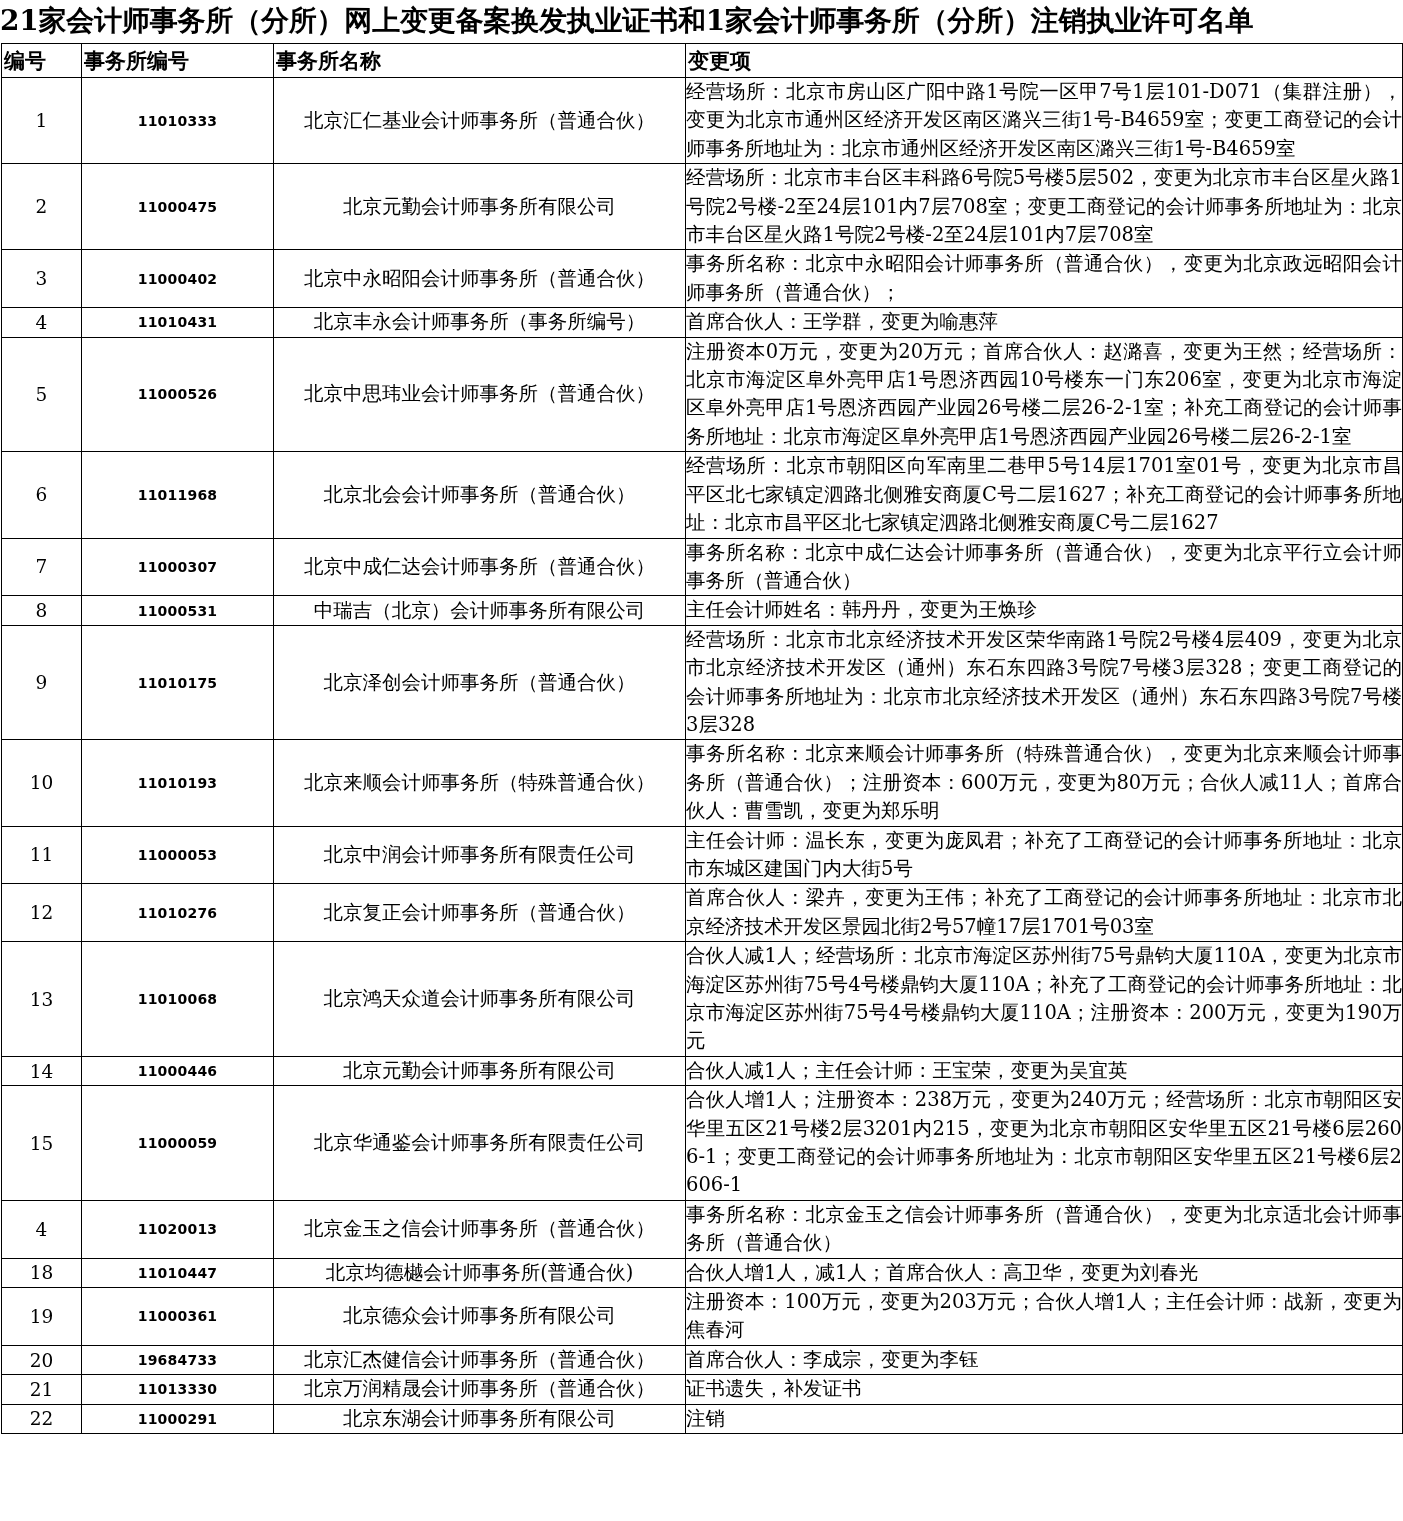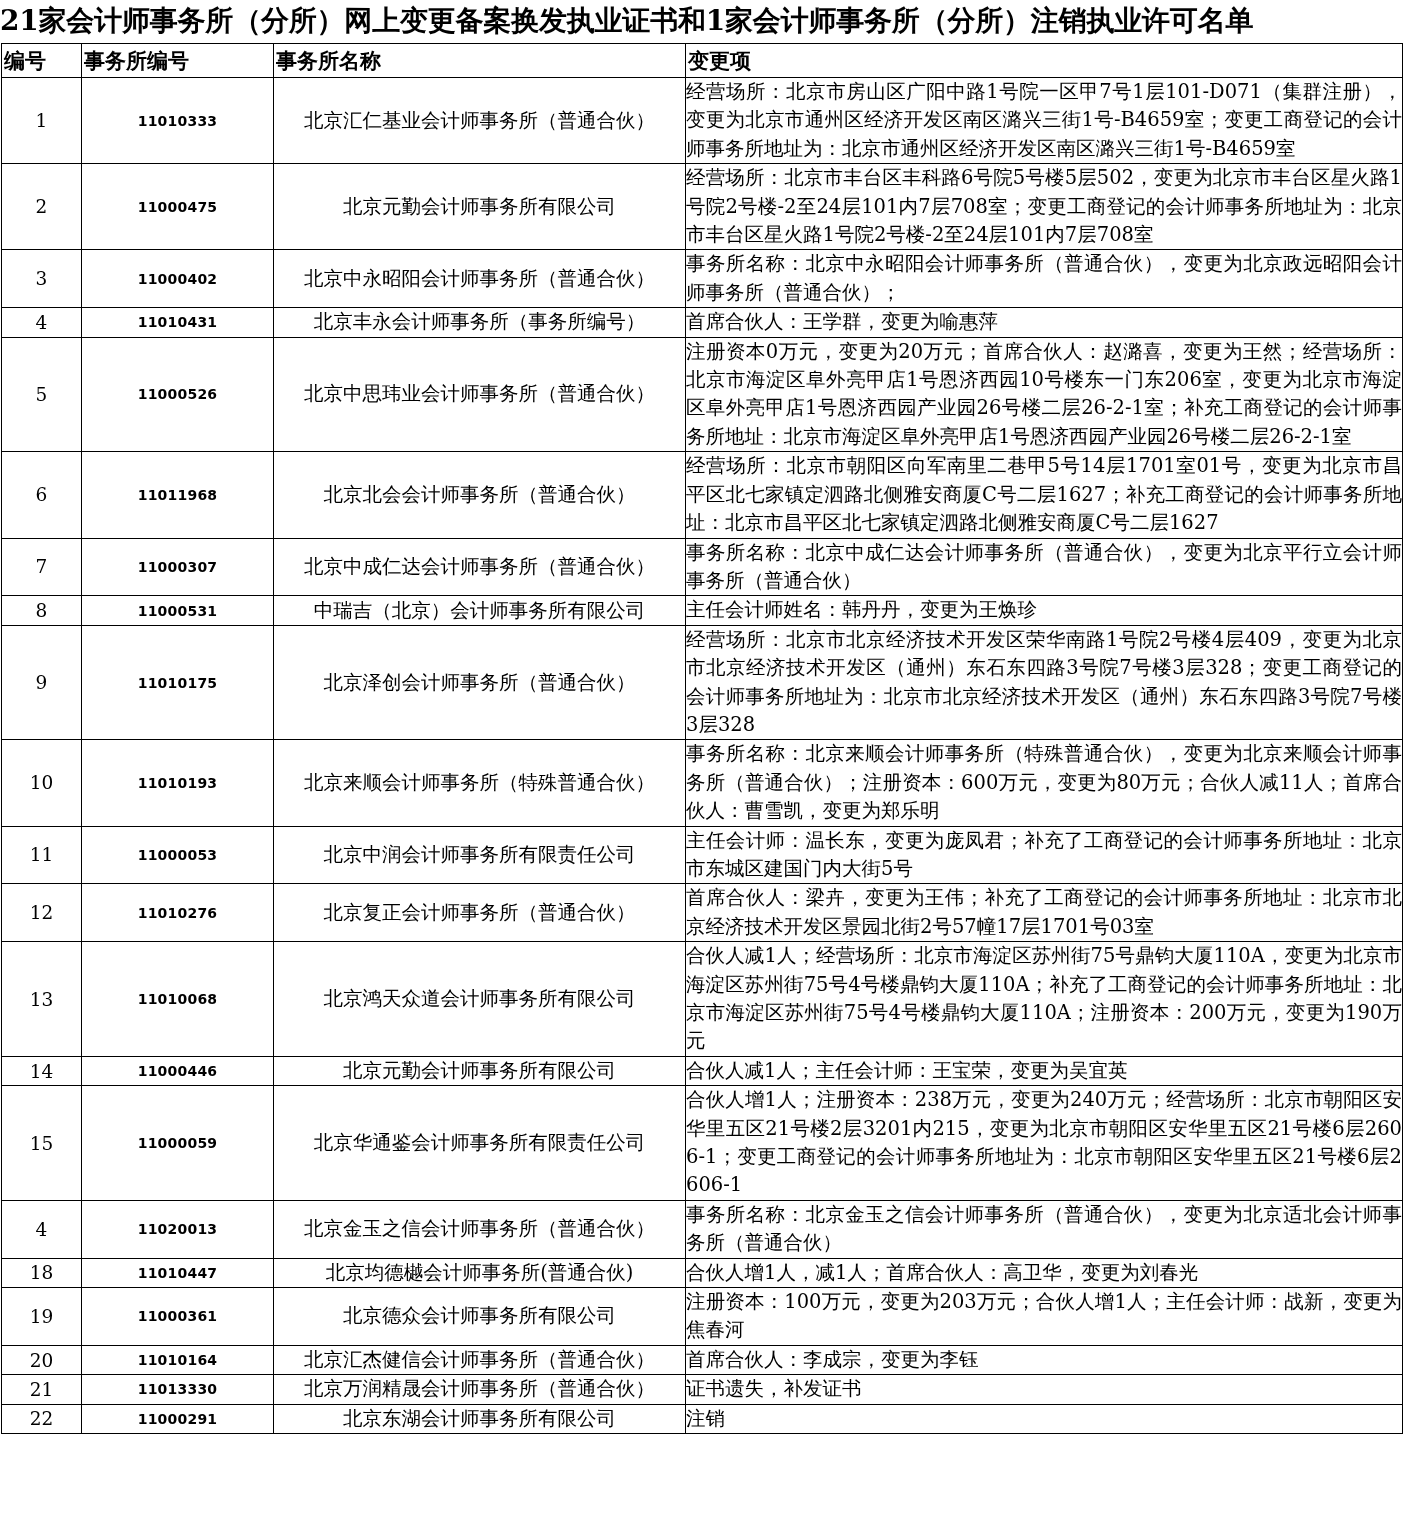--- a/index.html
+++ b/index.html
@@ -218,21 +218,21 @@
           <td class="change single">合伙人增1人，减1人；首席合伙人：高卫华，变更为刘春光</td>
         </tr>
         <tr>
           <td class="no">19</td>
           <td class="code">11000361</td>
           <td class="name">北京德众会计师事务所有限公司</td>
           <td class="change">注册资本：100万元，变更为203万元；合伙人增1人；主任会计师：战新，变更为焦春河</td>
         </tr>
         <tr>
           <td class="no">20</td>
-          <td class="code">11010164</td>
+          <td class="code">19684733</td>
           <td class="name">北京汇杰健信会计师事务所（普通合伙）</td>
           <td class="change single">首席合伙人：李成宗，变更为李钰</td>
         </tr>
         <tr>
           <td class="no">21</td>
           <td class="code">11013330</td>
           <td class="name">北京万润精晟会计师事务所（普通合伙）</td>
           <td class="change single">证书遗失，补发证书</td>
         </tr>
         <tr>

